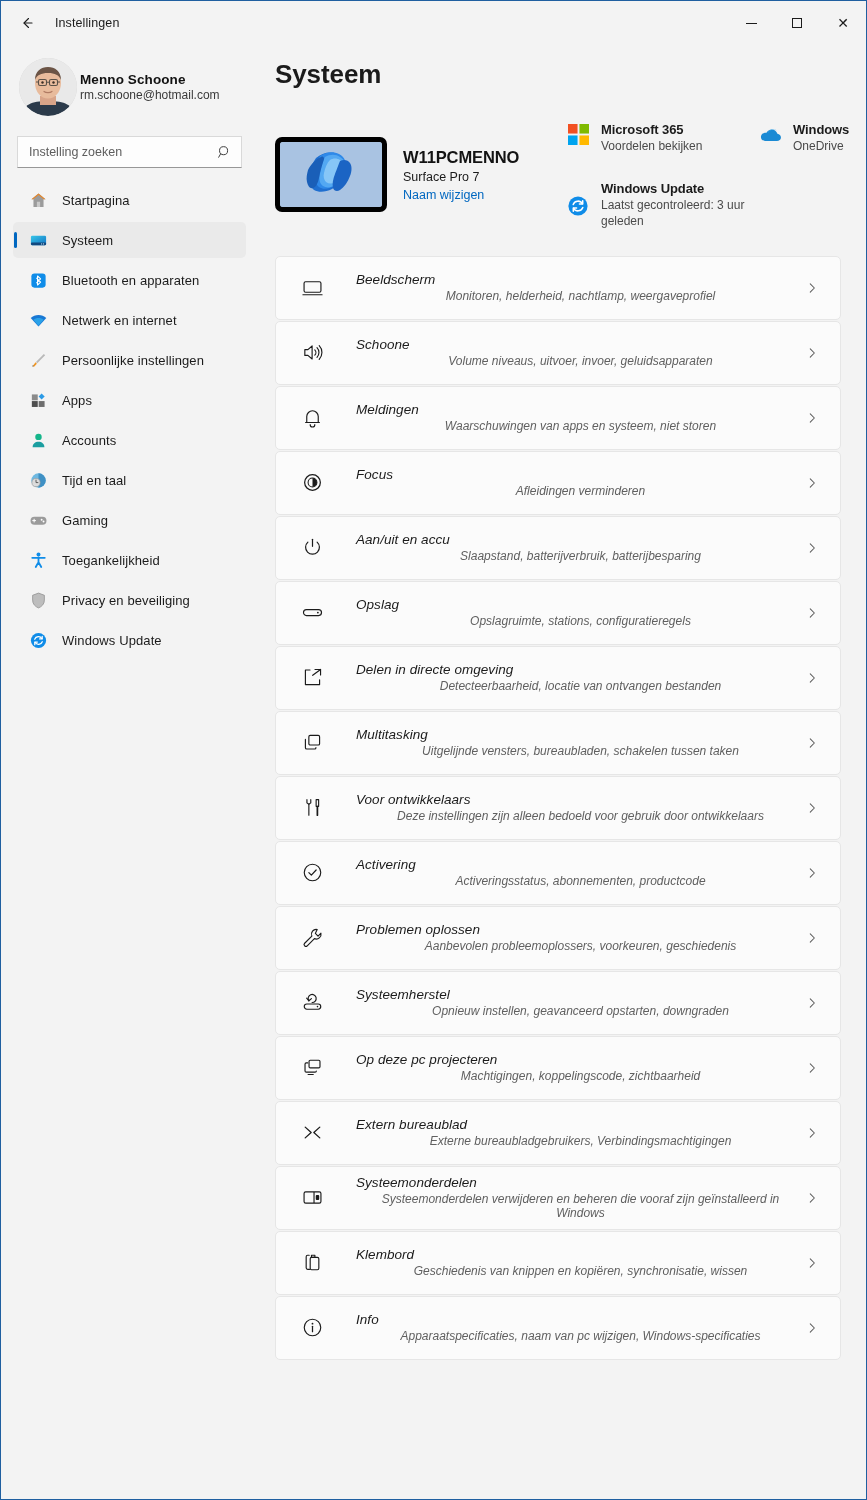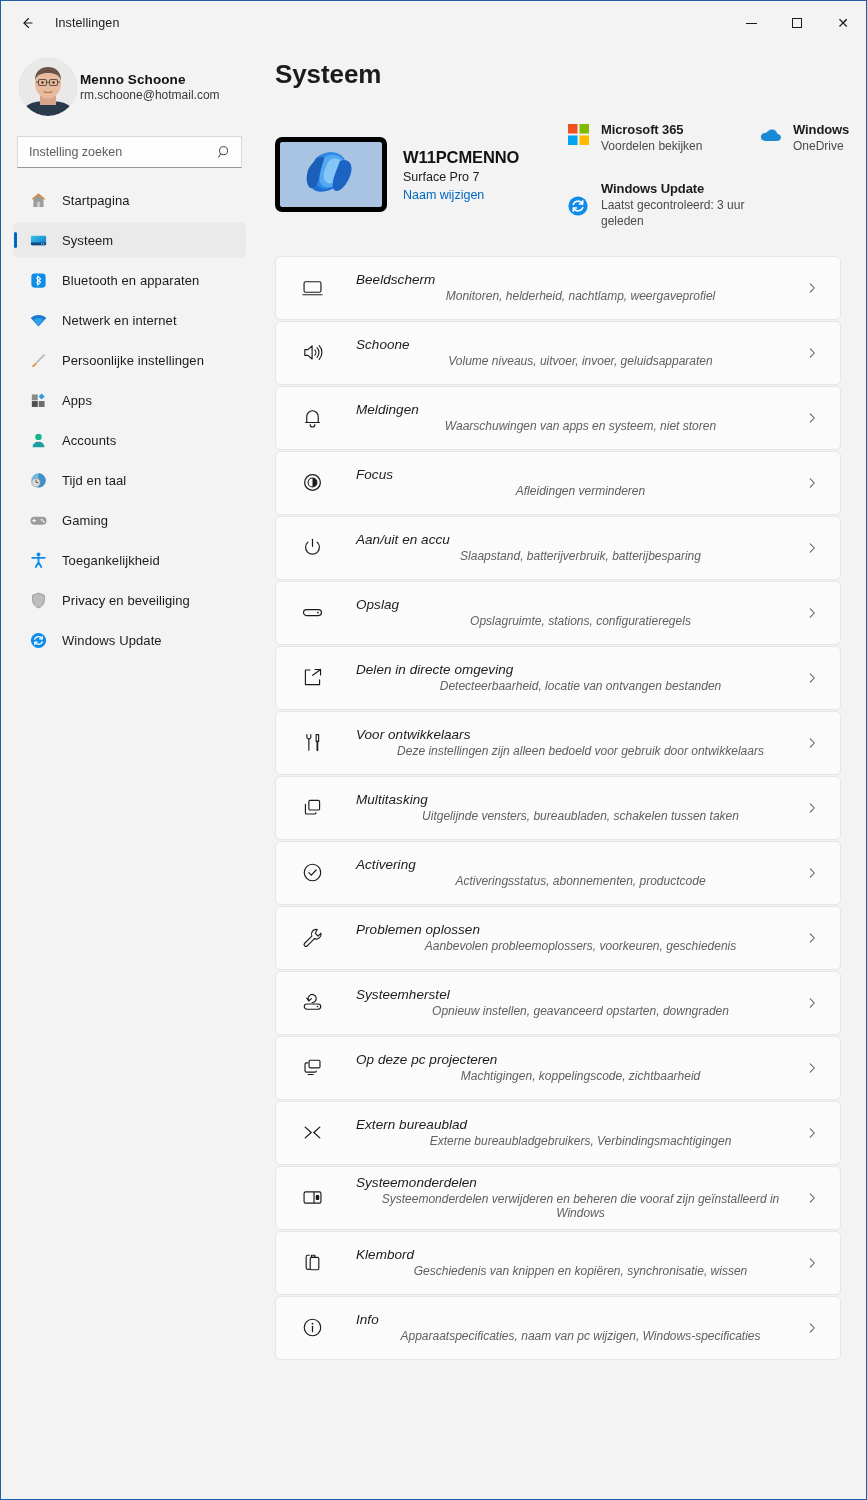--- a/index.html
+++ b/index.html
@@ -746,58 +746,58 @@
           <span class="srow-chev">
             <svg width="14" height="14" viewBox="0 0 16 16" fill="none">
                 <path d="M6 3.3L10.7 8 6 12.7" stroke="currentColor" stroke-width="1.15" stroke-linecap="round" stroke-linejoin="round"></path>
               </svg>
           </span>
         </div>
 
         <div class="srow">
           <span class="srow-icon">
             <svg width="23" height="23" viewBox="0 0 24 24" fill="none" aria-hidden="true">
+              <rect x="8.2" y="4.6" width="11.2" height="10" rx="1.4" stroke="currentColor" stroke-width="1.2"></rect>
+              <path d="M15.6 17.4a1.4 1.4 0 01-1.4 1.4H6a1.4 1.4 0 01-1.4-1.4V8.8" stroke="currentColor" stroke-width="1.2" stroke-linecap="round" stroke-linejoin="round"></path>
+            </svg>
+          </span>
+          <span class="srow-text">
+            <span class="srow-title" style="display:block">Multitasking</span>
+            <span class="srow-sub" style="display:block">Uitgelijnde vensters, bureaubladen, schakelen tussen taken</span>
+          </span>
+          <span class="srow-chev">
+            <svg width="14" height="14" viewBox="0 0 16 16" fill="none">
+                <path d="M6 3.3L10.7 8 6 12.7" stroke="currentColor" stroke-width="1.15" stroke-linecap="round" stroke-linejoin="round"></path>
+              </svg>
+          </span>
+        </div>
+
+        <div class="srow">
+          <span class="srow-icon">
+            <svg width="23" height="23" viewBox="0 0 24 24" fill="none" aria-hidden="true">
               <path d="M6.2 3.8v3.4l2 1.4V20" stroke="currentColor" stroke-width="1.2" stroke-linecap="round" stroke-linejoin="round"></path>
               <path d="M10.2 3.8v3.4l-2 1.4" stroke="currentColor" stroke-width="1.2" stroke-linecap="round" stroke-linejoin="round"></path>
               <path d="M15.8 3.8h2.6v7h-2.6z" stroke="currentColor" stroke-width="1.2" stroke-linejoin="round"></path>
               <path d="M17.1 11v9" stroke="currentColor" stroke-width="1.8" stroke-linecap="round"></path>
             </svg>
           </span>
           <span class="srow-text">
             <span class="srow-title" style="display:block">Voor ontwikkelaars</span>
             <span class="srow-sub" style="display:block">Deze instellingen zijn alleen bedoeld voor gebruik door ontwikkelaars</span>
           </span>
           <span class="srow-chev">
             <svg width="14" height="14" viewBox="0 0 16 16" fill="none">
                 <path d="M6 3.3L10.7 8 6 12.7" stroke="currentColor" stroke-width="1.15" stroke-linecap="round" stroke-linejoin="round"></path>
               </svg>
           </span>
         </div>
 
         <div class="srow">
           <span class="srow-icon">
             <svg width="23" height="23" viewBox="0 0 24 24" fill="none" aria-hidden="true">
-              <rect x="8.2" y="4.6" width="11.2" height="10" rx="1.4" stroke="currentColor" stroke-width="1.2"></rect>
-              <path d="M15.6 17.4a1.4 1.4 0 01-1.4 1.4H6a1.4 1.4 0 01-1.4-1.4V8.8" stroke="currentColor" stroke-width="1.2" stroke-linecap="round" stroke-linejoin="round"></path>
-            </svg>
-          </span>
-          <span class="srow-text">
-            <span class="srow-title" style="display:block">Multitasking</span>
-            <span class="srow-sub" style="display:block">Uitgelijnde vensters, bureaubladen, schakelen tussen taken</span>
-          </span>
-          <span class="srow-chev">
-            <svg width="14" height="14" viewBox="0 0 16 16" fill="none">
-                <path d="M6 3.3L10.7 8 6 12.7" stroke="currentColor" stroke-width="1.15" stroke-linecap="round" stroke-linejoin="round"></path>
-              </svg>
-          </span>
-        </div>
-
-        <div class="srow">
-          <span class="srow-icon">
-            <svg width="23" height="23" viewBox="0 0 24 24" fill="none" aria-hidden="true">
               <circle cx="12" cy="12" r="8.6" stroke="currentColor" stroke-width="1.2"></circle>
               <path d="M8.2 12.2l2.6 2.6 5-5.4" stroke="currentColor" stroke-width="1.25" stroke-linecap="round" stroke-linejoin="round"></path>
             </svg>
           </span>
           <span class="srow-text">
             <span class="srow-title" style="display:block">Activering</span>
             <span class="srow-sub" style="display:block">Activeringsstatus, abonnementen, productcode</span>
           </span>
           <span class="srow-chev">
             <svg width="14" height="14" viewBox="0 0 16 16" fill="none">

